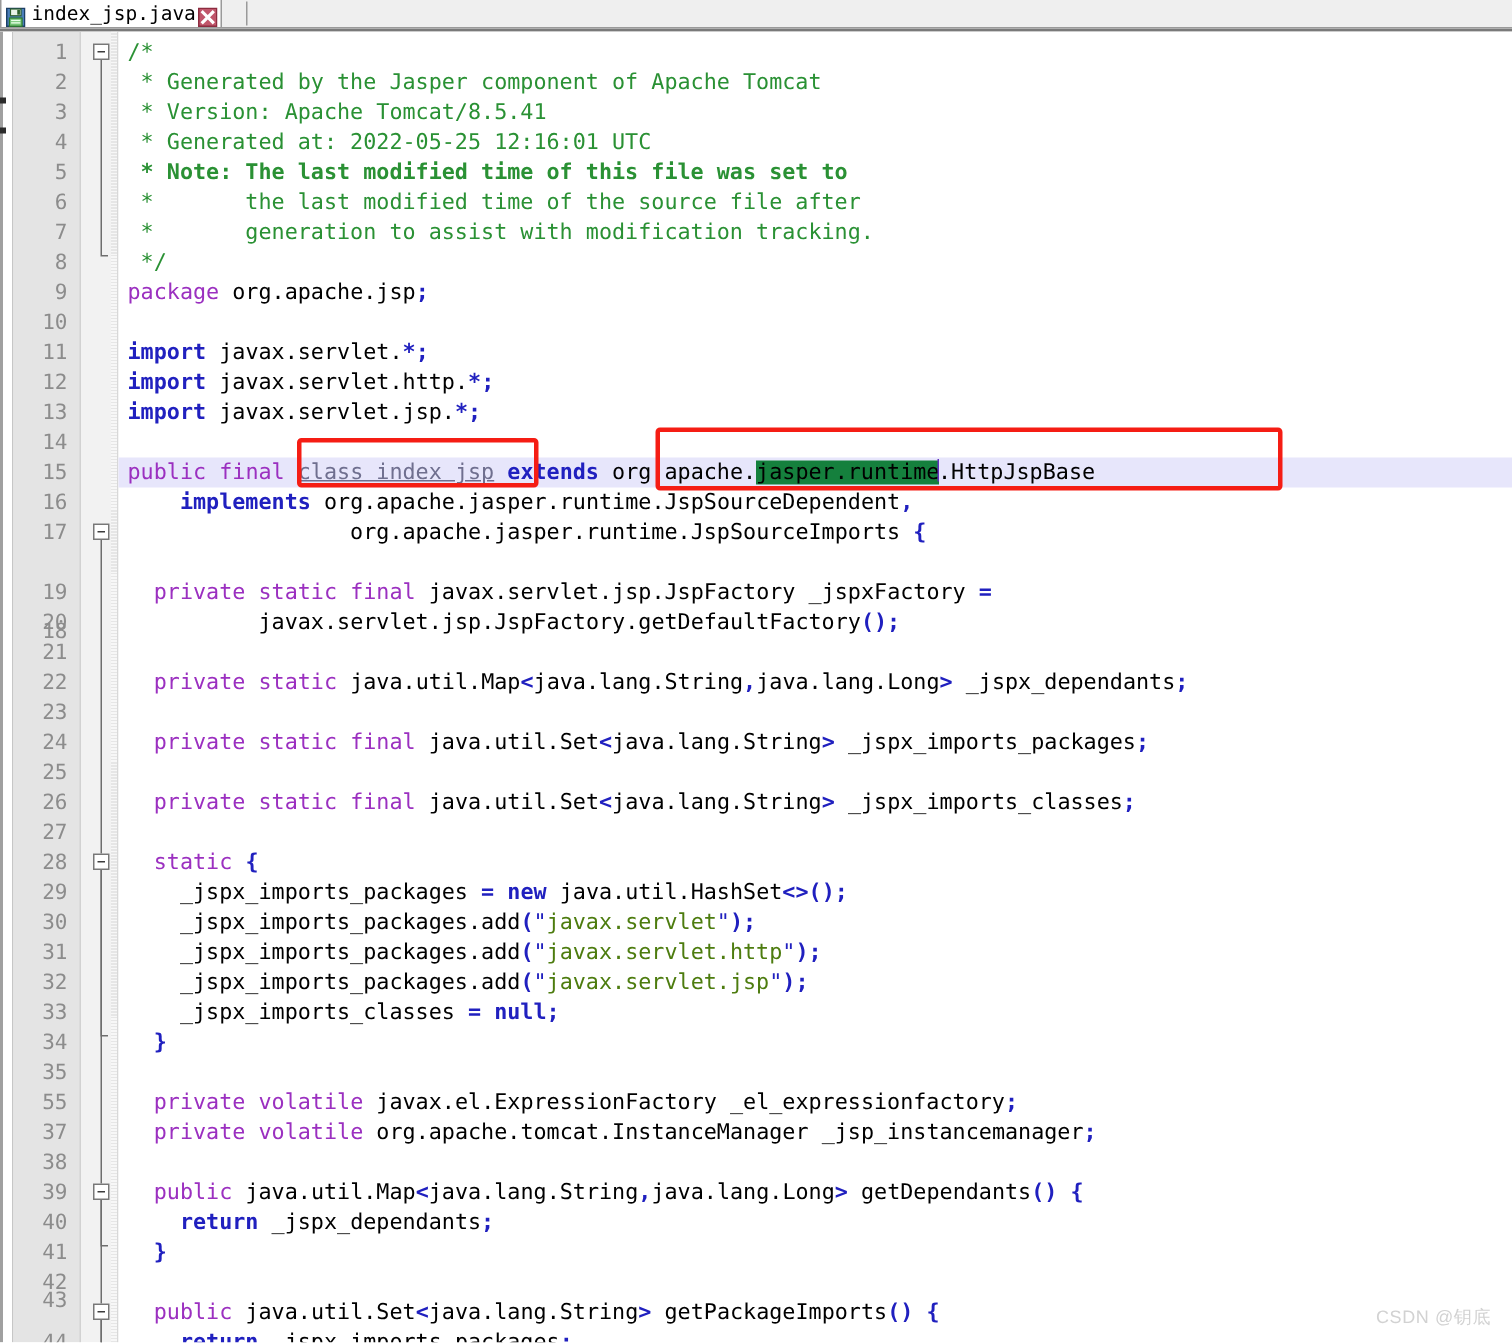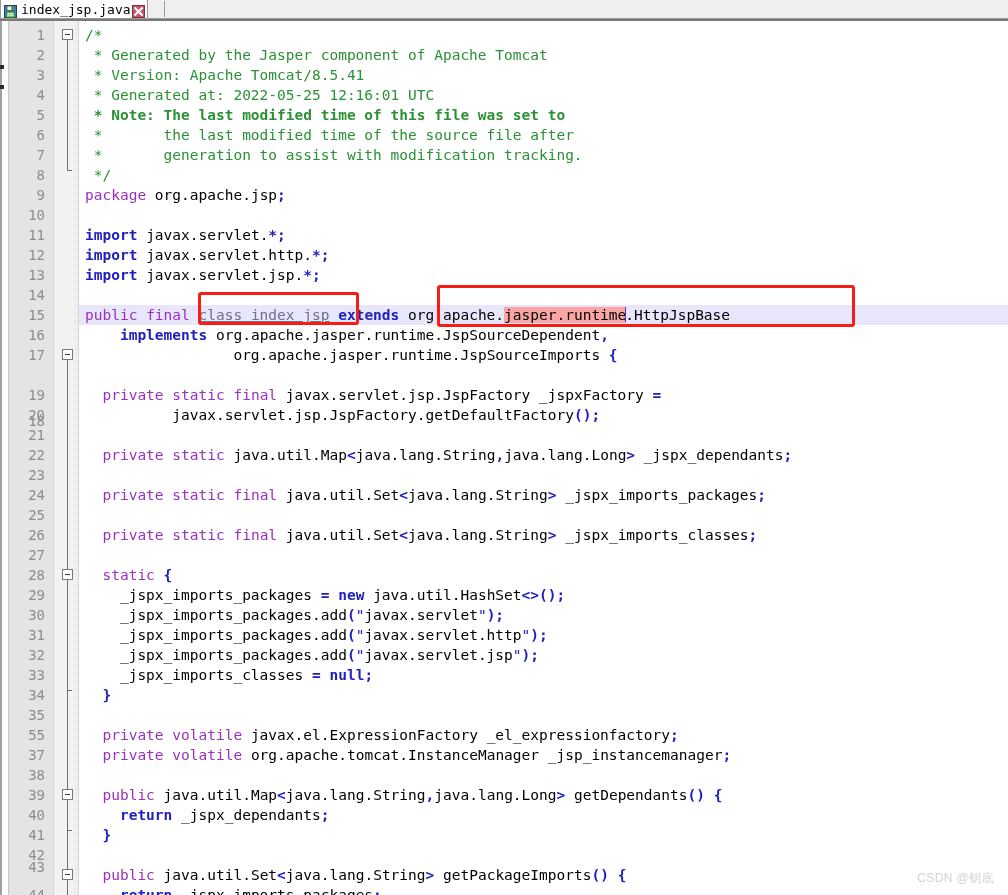--- a/index.html
+++ b/index.html
@@ -93,26 +93,26 @@
     font-size:14.5px;color:#000000;
   }
   .curline-bg{
     position:absolute;left:0;width:100%;height:20px;background:#e7e6fb;
   }
 
   
   .kw      {color:#9b30c0;}          
   .kw-b    {color:#2020bf;font-weight:bold;}  
   .cmt     {color:#2a9134;}          
-  .str     {color:#000000;}          
+  .str     {color:#4d7c0f;}          
   .strq    {color:#2020bf;}          
   .op      {color:#2020bf;font-weight:bold;} 
   .plain   {color:#000000;}
   .clsname {color:#6f6f8f;text-decoration:underline;}
-  .sel     {background:#fca5a5;}
+  .sel     {background:#15803d;}
 
   .caret{
     display:inline-block;width:1px;height:15px;background:#6030c0;
     vertical-align:-2px;margin:0 -1px;
   }
 
   
   .foldbox{
     position:absolute;width:11px;height:11px;
     border:1px solid #787878;background:#ffffff;box-sizing:border-box;

